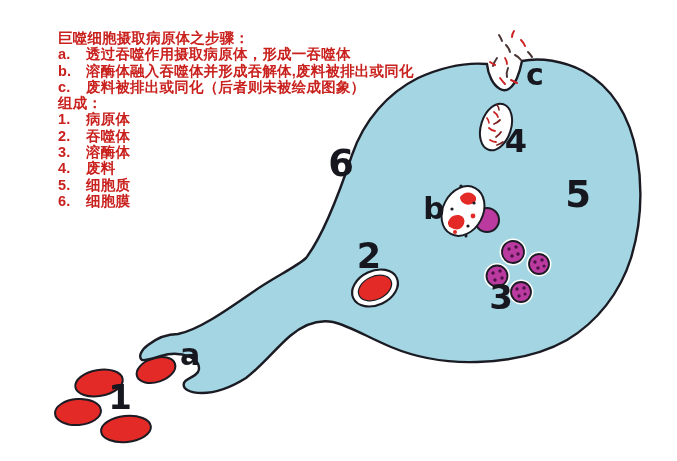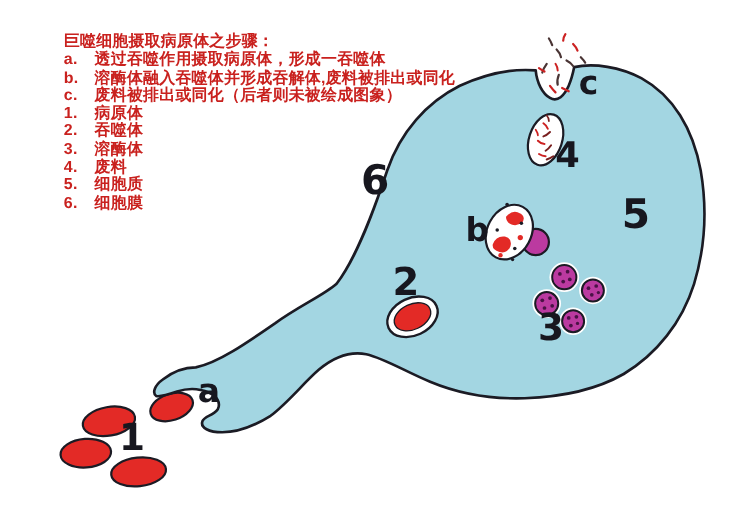--- a/index.html
+++ b/index.html
@@ -43,20 +43,23 @@
     </div>
     <div class="row">
       <span class="key">b.</span>
       <span class="txt">溶酶体融入吞噬体并形成吞解体,废料被排出或同化</span>
     </div>
     <div class="row">
       <span class="key">c.</span>
       <span class="txt">废料被排出或同化（后者则未被绘成图象）</span>
     </div>
     <div class="row">
+      <span class="txt">组成：</span>
+    </div>
+    <div class="row">
       <span class="key">1.</span>
       <span class="txt">病原体</span>
     </div>
     <div class="row">
       <span class="key">2.</span>
       <span class="txt">吞噬体</span>
     </div>
     <div class="row">
       <span class="key">3.</span>
       <span class="txt">溶酶体</span>

